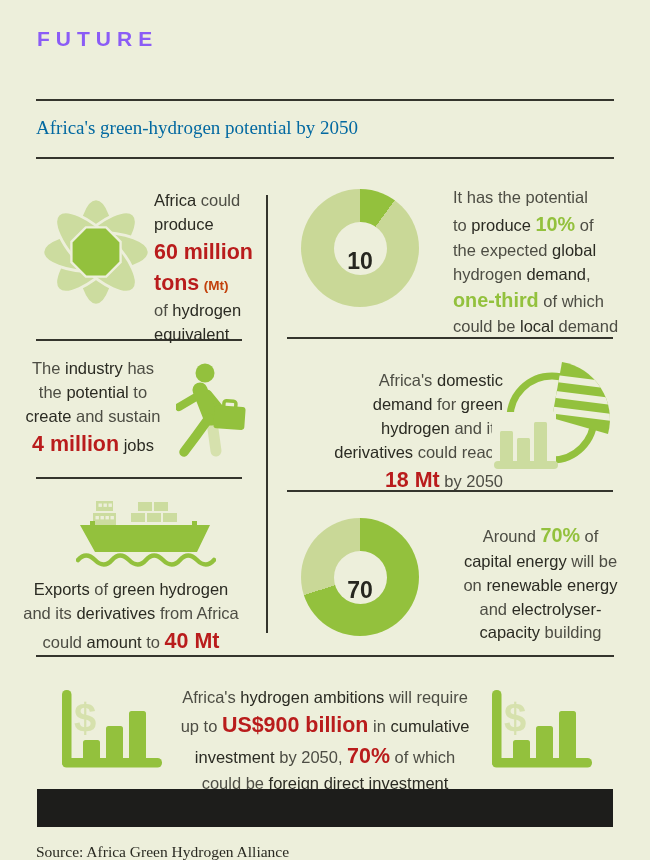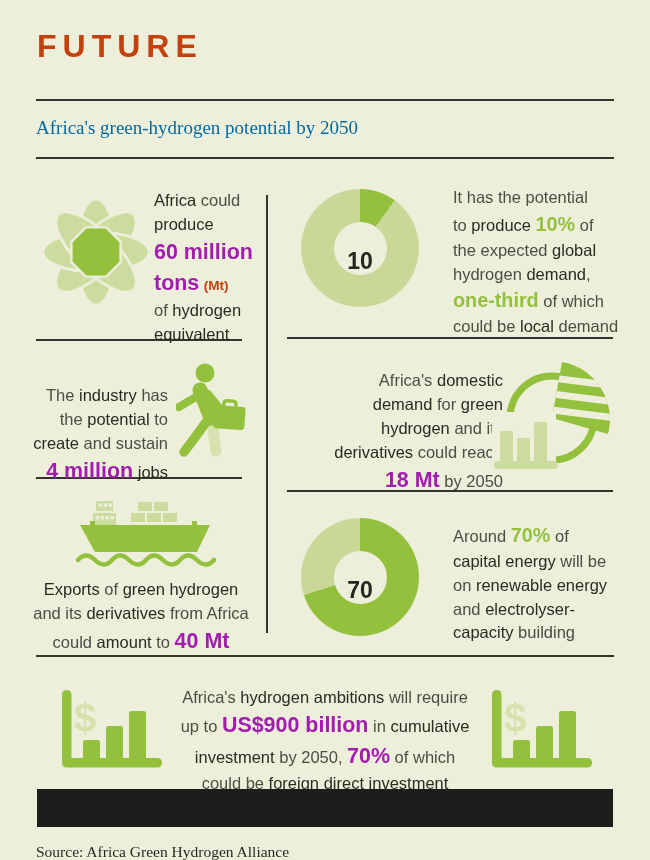--- a/index.html
+++ b/index.html
@@ -1,33 +1,33 @@
 <!DOCTYPE html>
 <html><head>
 <meta charset="utf-8">
 <style>
   html,body{margin:0;padding:0;}
   body{width:650px;height:860px;position:relative;overflow:hidden;
        background:#edefdb;font-family:"Liberation Sans",sans-serif;}
   .abs{position:absolute;}
 
   
-  .title{font-size:32px;font-weight:800;letter-spacing:6px;line-height:1.28;
-         color:#c2410c;}
+  .title{font-size:21px;font-weight:800;letter-spacing:6px;line-height:1.28;
+         color:#8b5cf6;}
   .subtitle{font-family:"Liberation Serif",serif;font-size:19px;color:#0369a1;}
   .rule{background:#35352d;height:2px;}
   .vrule{background:#35352d;width:2px;}
 
   
   .rich{white-space:pre-line;font-size:16.5px;line-height:1.45;color:#4d4d44;}
   .seg-r{color:#4d4d44;font-weight:400;}
   .seg-b{color:#2b2b23;font-weight:400;}
   .seg-bs{color:#c2410c;font-weight:700;font-size:0.82em;}
   .seg-g{color:#93c13d;font-weight:800;font-size:1.2em;}
-  .seg-gx{color:#a21caf;font-weight:800;font-size:1.3em;}
+  .seg-gx{color:#b91c1c;font-weight:800;font-size:1.3em;}
   .t-right{text-align:right;}
   .t-center{text-align:center;}
 
   
   .donut{width:118px;height:118px;border-radius:50%;position:absolute;}
   .donut .hole{position:absolute;left:50%;top:50%;width:53px;height:53px;
       margin:-26.5px 0 0 -26.5px;border-radius:50%;background:#edefdb;
       display:flex;align-items:flex-end;justify-content:center;
       font-size:23px;font-weight:800;color:#26261f;}
 
@@ -72,21 +72,21 @@
       <span>10</span>
     </div>
 </div>
 <div class="abs rich" style="left:453px;top:186px;width:172px;"><span class="seg-r">It has the potential
 to </span><span class="seg-b">produce </span><span class="seg-g">10%</span><span class="seg-r"> of
 the expected </span><span class="seg-b">global</span><span class="seg-r">
 hydrogen </span><span class="seg-b">demand</span><span class="seg-r">,
 </span><span class="seg-g">one-third</span><span class="seg-r"> of which
 could be </span><span class="seg-b">local</span><span class="seg-r"> demand</span></div>
 
-<div class="abs rich t-right" style="left:18px;top:384px;width:150px;"><span class="seg-r">The </span><span class="seg-b">industry</span><span class="seg-r"> has
+<div class="abs rich t-right" style="left:18px;top:357px;width:150px;text-align:center;"><span class="seg-r">The </span><span class="seg-b">industry</span><span class="seg-r"> has
 the </span><span class="seg-b">potential</span><span class="seg-r"> to
 </span><span class="seg-b">create</span><span class="seg-r"> and sustain
 </span><span class="seg-gx">4 million</span><span class="seg-r"> </span><span class="seg-b">jobs</span></div>
 <svg class="abs" style="left:176px;top:360px;" width="80" height="100" viewBox="0 0 80 100">
   <line x1="36" y1="62" x2="40" y2="91" stroke="#d6e1ad" stroke-width="11" stroke-linecap="round"></line>
   <g stroke="#93c13d" fill="none" stroke-linecap="round">
     <line x1="25" y1="34" x2="3" y2="47" stroke-width="8"></line>
     <line x1="32" y1="34" x2="45" y2="50" stroke-width="8"></line>
     <line x1="24" y1="30" x2="35" y2="58" stroke-width="15"></line>
     <polyline points="33,58 20,76 8,92" stroke-width="9.5" stroke-linejoin="round"></polyline>
@@ -142,30 +142,30 @@
   <g fill="#ccdc9f">
     <rect x="62" y="5" width="14" height="9"></rect>
       <rect x="78" y="5" width="14" height="9"></rect>
     <rect x="55" y="16" width="14" height="9"></rect>
       <rect x="71" y="16" width="14" height="9"></rect>
       <rect x="87" y="16" width="14" height="9"></rect>
   </g>
   <path d="M4,28 L14,28 L14,24 L19,24 L19,28 L116,28 L116,24 L121,24 L121,28 L134,28 L121,55 L19,55 Z" fill="#93c13d"></path>
   <path d="M2,63 q8,-9 17,0 t17,0 t17,0 t17,0 t17,0 t17,0 t17,0 t17,0" fill="none" stroke="#93c13d" stroke-width="4.5" stroke-linecap="round"></path>
 </svg>
-<div class="abs rich t-center" style="left:25px;top:578px;width:232px;"><span class="seg-b">Exports</span><span class="seg-r"> of </span><span class="seg-b">green hydrogen</span><span class="seg-r">
+<div class="abs rich t-center" style="left:15px;top:578px;width:232px;"><span class="seg-b">Exports</span><span class="seg-r"> of </span><span class="seg-b">green hydrogen</span><span class="seg-r">
 and its </span><span class="seg-b">derivatives</span><span class="seg-r"> from Africa
 could </span><span class="seg-b">amount</span><span class="seg-r"> to </span><span class="seg-gx">40 Mt</span></div>
 
 <div class="donut" style="left: 301px; top: 518px; background: conic-gradient(rgb(147, 193, 61) 0deg, rgb(147, 193, 61) 252deg, rgb(201, 216, 151) 252deg, rgb(201, 216, 151) 360deg);">
   <div class="hole">
       <span>70</span>
     </div>
 </div>
-<div class="abs rich" style="left:453px;top:521px;width:175px;"><span class="seg-r">Around </span><span class="seg-g">70%</span><span class="seg-r"> of
+<div class="abs rich" style="left:453px;top:521px;width:175px;text-align:center;"><span class="seg-r">Around </span><span class="seg-g">70%</span><span class="seg-r"> of
 </span><span class="seg-b">capital energy</span><span class="seg-r"> will be
 on </span><span class="seg-b">renewable energy</span><span class="seg-r">
 and </span><span class="seg-b">electrolyser-
 capacity</span><span class="seg-r"> building</span></div>
 
 <svg class="abs" style="left:60px;top:688px;" width="105" height="82" viewBox="0 0 105 82">
   <rect x="2" y="2" width="9.5" height="77" rx="4.5" fill="#93c13d"></rect>
   <text x="14" y="44" font-size="40" font-weight="bold" fill="#d6e1ad" font-family="Liberation Sans, sans-serif">$</text>
   <g fill="#93c13d">
     <rect x="23" y="52" width="17" height="22" rx="2.5"></rect>

